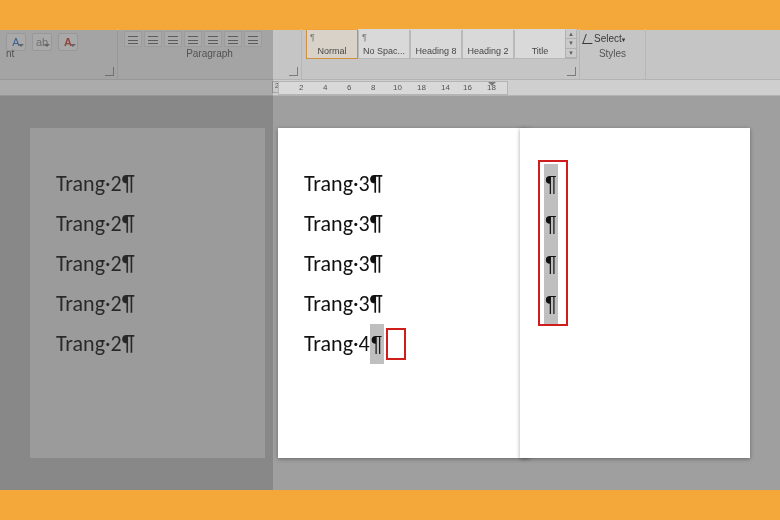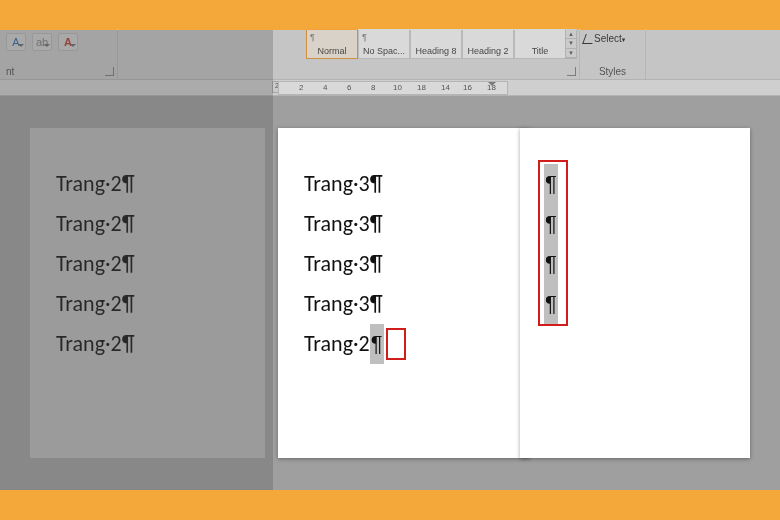--- a/index.html
+++ b/index.html
@@ -29,21 +29,21 @@
     border-bottom: 1px solid #cfcfcf;
   }
   .ribbon .group {
     position: absolute;
     bottom: 0;
     height: 50px;
     border-right: 1px solid #d3d3d3;
   }
   .group-label {
     position: absolute;
-    bottom: 2px;
+    bottom: 20px;
     left: 0; right: 0;
     text-align: center;
     font-size: 10px;
     color: #555;
   }
   .group .dialog-launcher {
     position: absolute;
     right: 3px;
     bottom: 3px;
     width: 9px; height: 9px;
@@ -208,20 +208,33 @@
     <div class="group font-area">
       <div class="icons">
         <div class="mini-btn blue"><span>A</span><span class="caret"></span></div>
         <div class="mini-btn" style="color:#888"><span>ab</span><span class="caret"></span></div>
         <div class="mini-btn red"><span>A</span><span class="caret"></span></div>
       </div>
       <div class="group-label" style="text-align:left; padding-left:6px;">nt</div>
       <div class="dialog-launcher"></div>
     </div>
 
+    <div class="group para-area">
+      <div class="row1">
+        <div class="align-btn"></div>
+        <div class="align-btn"></div>
+        <div class="align-btn"></div>
+        <div class="align-btn"></div>
+        <div class="align-btn"></div>
+        <div class="align-btn"></div>
+        <div class="align-btn"></div>
+      </div>
+      <div class="group-label">Paragraph</div>
+      <div class="dialog-launcher"></div>
+    </div>
 
     <div class="group styles-area">
       <div class="style-gallery">
         <div class="style-item sel">
             <span class="pilcrow">¶</span>
             <span>Normal</span>
           </div>
         <div class="style-item">
             <span class="pilcrow">¶</span>
             <span>No Spac...</span>
@@ -285,21 +298,21 @@
       </div>
     </div>
 
     <div class="page page-mid">
       <div class="page-content">
         <div class="pline">Trang·3¶</div>
         <div class="pline">Trang·3¶</div>
         <div class="pline">Trang·3¶</div>
         <div class="pline">Trang·3¶</div>
         <div class="pline">
-          <span>Trang·2</span><span class="sel-mark pilmark">¶</span>
+          <span>Trang·4</span><span class="sel-mark pilmark">¶</span>
           <div class="red-box" style="left:82px; top:4px; width:20px; height:32px;"></div>
         </div>
       </div>
     </div>
 
     <div class="page page-right">
       <div class="page-content" style="left:24px;">
         <div class="pline"><span class="sel-mark pilmark">¶</span></div>
         <div class="pline"><span class="sel-mark pilmark">¶</span></div>
         <div class="pline"><span class="sel-mark pilmark">¶</span></div>

